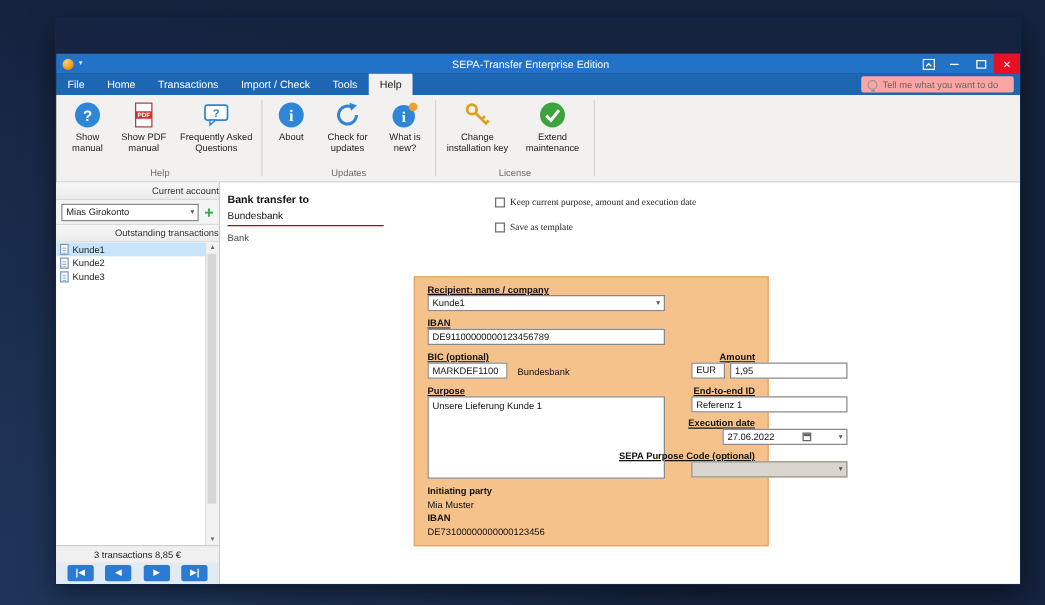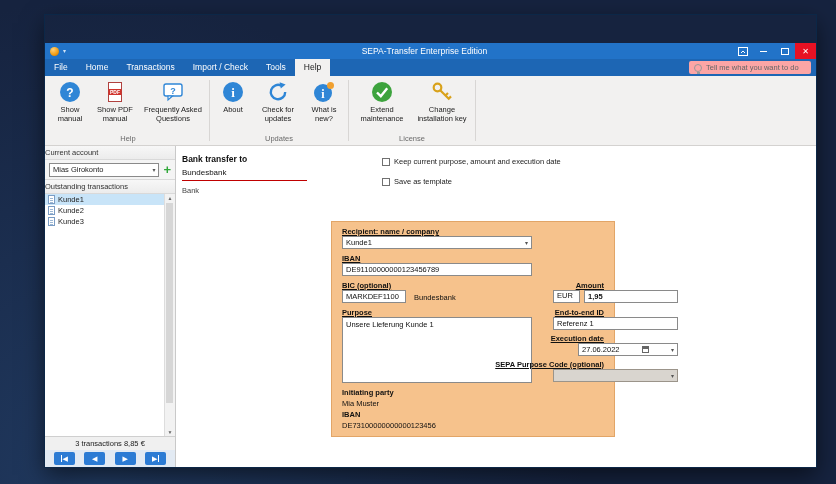--- a/index.html
+++ b/index.html
@@ -48,21 +48,21 @@
   .rlabel{font-size:7.5px;line-height:1.2;text-align:center;color:#222;margin-top:1px;}
   .rgroup-label{font-size:7.5px;color:#6a6a6a;text-align:center;height:12px;line-height:12px;}
   .rsep{width:1px;background:#d8d6d4;margin:4px 1px;}
 
   
   .appbody{flex:1;display:flex;min-height:0;background:#fff;}
 
   
   .sidebar{flex:0 0 130px;width:130px;background:#f0f0f0;border-right:1px solid #c9c9c9;
     display:flex;flex-direction:column;}
-  .side-header{flex:0 0 13px;height:13px;line-height:13px;text-align:left;font-size:7.5px;color:#333;
+  .side-header{flex:0 0 13px;height:13px;line-height:13px;text-align:right;font-size:7.5px;color:#333;
     background:linear-gradient(#f7f7f7,#ececec);border-bottom:1px solid #d9d9d9;}
   .account-row{flex:0 0 20px;height:20px;display:flex;align-items:center;padding:0 4px;gap:4px;
     border-bottom:1px solid #d9d9d9;background:#f4f4f4;box-sizing:border-box;}
   .account-select{flex:1;height:14px;background:#fff;border:1px solid #8a8a8a;display:flex;
     align-items:center;font-size:7.5px;padding:0 3px;color:#222;box-sizing:border-box;}
   .caret{font-size:6px;color:#555;line-height:1;}
   .caret::before{content:"▾";}
   .account-select .caret{margin-left:auto;}
   .add-btn{color:var(--plus-green,#31a83a);font-weight:bold;font-size:13px;line-height:1;flex:0 0 auto;}
   .add-btn::before{content:"+";}
@@ -90,21 +90,21 @@
   .nav-next::before{content:"▶";}
   .nav-last::before{content:"▶";border-right:1px solid #fff;padding-right:1px;}
 
   
   .content{flex:1;position:relative;background:#fff;}
   .bt-title{position:absolute;left:6px;top:8px;font-size:8.5px;font-weight:bold;color:#111;white-space:nowrap;text-align:right;}
   .bank-input{position:absolute;left:6px;top:22px;width:125px;border:none;outline:none;
     border-bottom:1px solid var(--error-red,#c00000);font-size:8px;padding:0 0 3px 0;background:transparent;
     font-family:inherit;color:#111;}
   .bank-caption{position:absolute;left:6px;top:40px;font-size:7.5px;color:#444;}
-  .cb-row{position:absolute;left:206px;display:flex;align-items:center;gap:4px;}
+  .cb-row{position:absolute;left:220px;display:flex;align-items:center;gap:4px;font-family:Liberation Serif, serif;}
   .cb-row.row1{top:11px;} .cb-row.row2{top:31px;}
   .cb-box{width:8px;height:8px;border:1px solid #707070;background:#fff;flex:0 0 8px;box-sizing:border-box;}
   .cb-label{font-size:7.5px;color:#222;white-space:nowrap;}
 
   
   .panel{position:absolute;left:155px;top:75px;width:284px;height:216px;
     background:var(--panel-orange,#f6c28c);border:1px solid #e2a567;box-sizing:border-box;}
   .flabel{position:absolute;font-size:7.5px;font-weight:bold;color:#101010;
     text-decoration:underline;white-space:nowrap;}
   .flabel.nound{text-decoration:none;}
@@ -116,21 +116,21 @@
   .selectlike .caret{margin-left:auto;}
   .lbl-recipient{left:10px;top:5px;}
   .f-recipient{left:10px;top:14px;width:190px;}
   .lbl-iban{left:10px;top:32px;}
   .f-iban{left:10px;top:41px;width:190px;}
   .lbl-bic{left:10px;top:59px;}
   .f-bic{left:10px;top:68px;width:64px;}
   .txt-bicbank{left:82px;top:71px;}
   .lbl-amount{right:10px;top:59px;}
   .f-eur{left:221px;top:68px;width:27px;}
-  .f-amount{left:252px;top:68px;width:94px;font-weight:bold;}
+  .f-amount{left:252px;top:68px;width:94px;}
   .lbl-purpose{left:10px;top:86px;}
   .f-purpose{left:10px;top:95px;width:190px;height:66px;padding:2px 3px;font-size:7.5px;
     background:#fff;border:1px solid #8a8a8a;position:absolute;box-sizing:border-box;color:#111;}
   .lbl-e2e{right:10px;top:86px;}
   .f-e2e{left:221px;top:95px;width:125px;}
   .lbl-exec{right:10px;top:112px;}
   .f-date{left:246px;top:121px;width:100px;gap:3px;}
   .cal-icon{width:7px;height:7px;border:1px solid #666;position:relative;margin-left:auto;flex:0 0 7px;box-sizing:border-box;}
   .cal-icon::before{content:"";position:absolute;top:0;left:0;right:0;height:2px;background:#666;}
   .lbl-sepa{right:10px;top:138px;}
@@ -248,34 +248,34 @@
         </div>
         <div class="rgroup-label">Updates</div>
       </div>
       <div class="rsep"></div>
 
       <div class="rgroup">
         <div class="rbuttons">
           <div class="rbtn" style="width:56px">
             <span class="ricon">
               <svg width="22" height="22" viewBox="0 0 22 22">
+                  <circle cx="6.5" cy="6.5" r="3.8" fill="none" stroke="#d9a21b" stroke-width="2.2"></circle>
+                  <path d="M9.2 9.2 L18.5 18.5 M14.5 14.5 L17 12 M17.7 17.7 L20 15.4" fill="none" stroke="#d9a21b" stroke-width="2.2"></path>
+                </svg>
+            </span>
+            <span class="rlabel">Change installation key</span>
+          </div>
+          <div class="rbtn" style="width:56px">
+            <span class="ricon">
+              <svg width="22" height="22" viewBox="0 0 22 22">
                   <circle cx="11" cy="11" r="10" fill="#3da33d"></circle>
                   <path d="M6 11.5 L9.8 15.2 L16.2 7.2" fill="none" stroke="#fff" stroke-width="2.4"></path>
                 </svg>
             </span>
             <span class="rlabel">Extend maintenance</span>
-          </div>
-          <div class="rbtn" style="width:56px">
-            <span class="ricon">
-              <svg width="22" height="22" viewBox="0 0 22 22">
-                  <circle cx="6.5" cy="6.5" r="3.8" fill="none" stroke="#d9a21b" stroke-width="2.2"></circle>
-                  <path d="M9.2 9.2 L18.5 18.5 M14.5 14.5 L17 12 M17.7 17.7 L20 15.4" fill="none" stroke="#d9a21b" stroke-width="2.2"></path>
-                </svg>
-            </span>
-            <span class="rlabel">Change installation key</span>
           </div>
         </div>
         <div class="rgroup-label">License</div>
       </div>
       <div class="rsep"></div>
     </div>
 
     <div class="appbody">
 
       <div class="sidebar">

